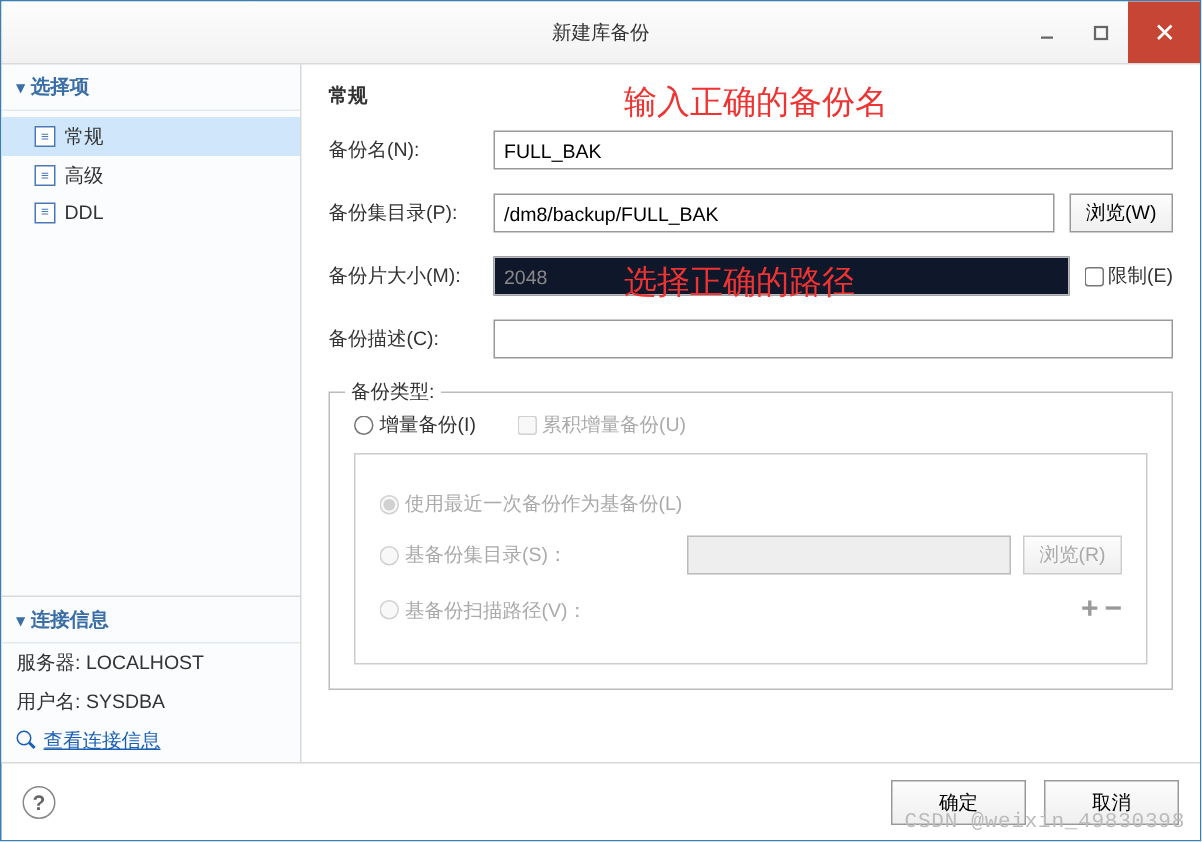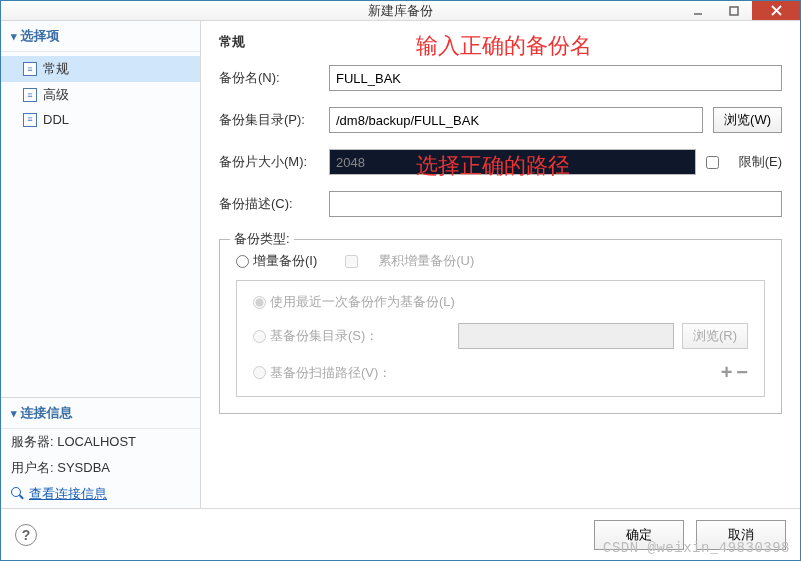--- a/index.html
+++ b/index.html
@@ -14,21 +14,21 @@
     width: 801px;
     height: 561px;
     border: 1px solid #3a7fb0;
     display: flex;
     flex-direction: column;
     position: relative;
     background: #fff;
   }
   
   .titlebar {
-    height: 20px;
+    height: 42px;
     background: linear-gradient(#fdfdfd,#f2f2f2);
     display: flex;
     align-items: center;
     position: relative;
     border-bottom: 1px solid #d9d9d9;
   }
   .titlebar .title {
     position: absolute;
     left: 50%;
     transform: translateX(-50%);
@@ -173,21 +173,21 @@
   .btn {
     height: 26px;
     border: 1px solid #999;
     background: linear-gradient(#fdfdfd,#efefef);
     padding: 0 10px;
     font-size: 13px;
     cursor: pointer;
     display:flex; align-items:center;
   }
   .btn:disabled { color:#aaa; border-color:#ccc; cursor:default;}
-  .checkbox-wrap { display:flex; align-items:center; gap:20px;}
+  .checkbox-wrap { display:flex; align-items:center; gap:3px;}
   .checkbox-wrap input{margin:0;}
 
   .group {
     border: 1px solid #bbb;
     padding: 12px 16px 16px;
     margin-top: 6px;
     position:relative;
   }
   .group-title{
     position:absolute; top:-10px; left:10px;
@@ -196,21 +196,21 @@
   .radio-row{
     display:flex; align-items:center; gap:28px;
     margin-bottom:10px;
   }
   .radio-wrap{display:flex; align-items:center;gap:4px;}
   .radio-wrap input{margin:0;}
   .disabled-text{color:#aaa;}
 
   .inner-group{
     border:1px solid #ccc;
-    padding:12px 16px;
+    padding:24px 16px;
     margin-top:6px;
   }
   .inner-row{
     display:flex; align-items:center; gap:8px;
     margin-bottom:12px;
     color:#aaa;
   }
   .inner-row:last-child{margin-bottom:0;}
   .inner-row .lbl2{width:180px;}
   .inner-row input.txt{background:#eee;}

